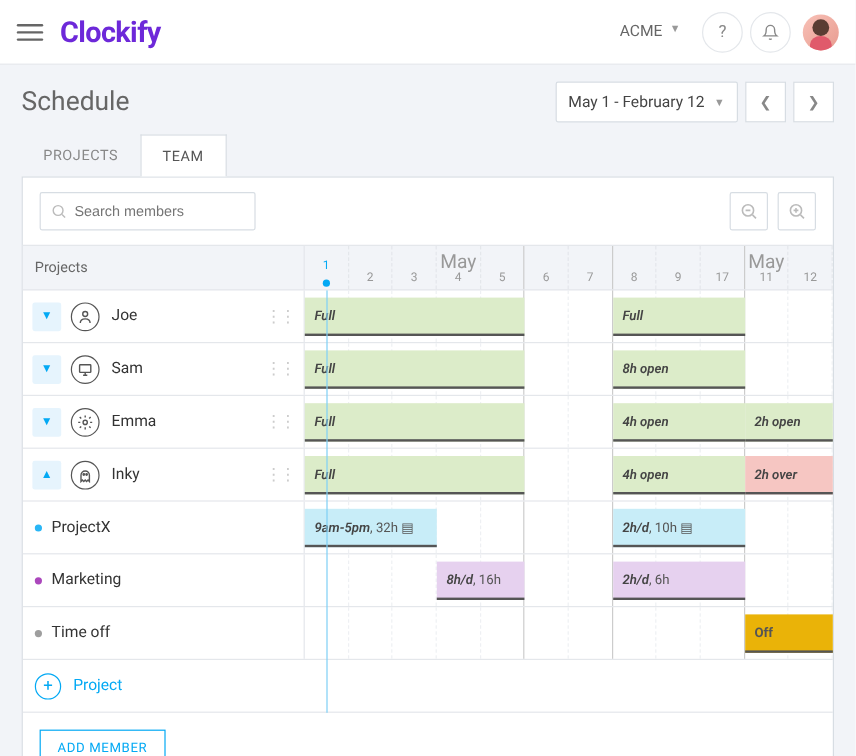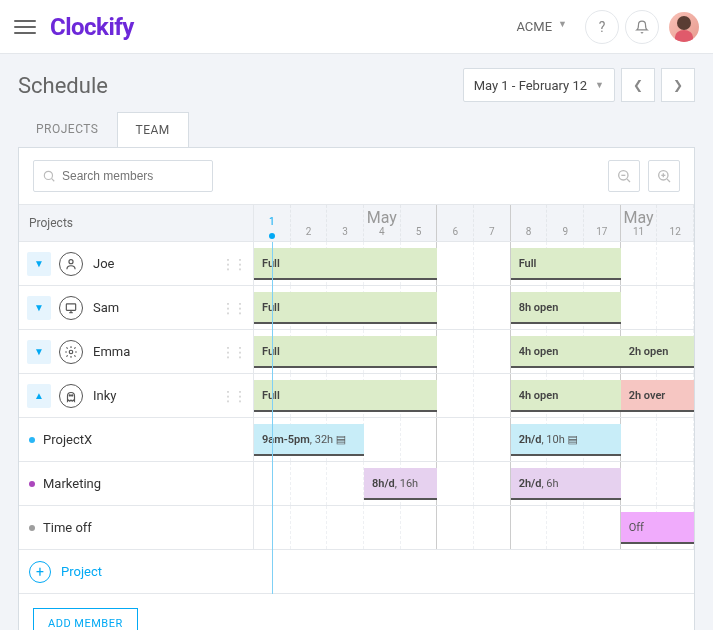--- a/index.html
+++ b/index.html
@@ -77,22 +77,22 @@
 
 .row-days { flex:1; display:flex; position:relative; }
 .row-days .cell { flex:1; border-right:1px dashed #eef0f3; }
 
 .bar { position:absolute; top:6px; height:30px; border-radius:2px; display:flex; align-items:center; padding:0 8px; font-size:11px; color:#555; overflow:hidden; white-space:nowrap;}
 .bar.underline { border-bottom:2px solid; height:32px; border-radius:0;}
 .bar-green { background:#dcecc9; border-bottom-color:#8bc34a; }
 .bar-cyan  { background:#c8edf8; border-bottom-color:#29b6f6; }
 .bar-purple{ background:#e6d1ef; border-bottom-color:#ab47bc; }
 .bar-red   { background:#f6c6c2; border-bottom-color:#ef5350; }
-.bar-grey  { background:#f0abfc; border-bottom-color:#aaa; }
-.bar .strong { font-weight:600; color:#444; }
+.bar-grey  { background:#eab308; border-bottom-color:#aaa;font-weight:bold; }
+.bar .strong { font-weight:600; color:#444;font-style:italic; }
 
 .sub-left { padding-left:10px; }
 .proj-dot { width:6px; height:6px; border-radius:50%; display:inline-block; margin-right:8px; }
 .dot-cyan{ background:#29b6f6;} .dot-purple{background:#ab47bc;} .dot-grey{background:#9e9e9e;}
 
 .add-project-row { height:44px; display:flex; align-items:center; padding:0 10px; border-bottom:1px solid #e4e7eb;}
 .add-icon { width:22px; height:22px; border:1.5px solid #03a9f4; border-radius:50%; color:#03a9f4; display:flex; align-items:center; justify-content:center; font-size:14px; margin-right:10px;}
 .add-project-row span { color:#03a9f4; font-size:13px; }
 
 .add-member-btn { margin:14px; border:1px solid #03a9f4; color:#03a9f4; padding:8px 14px; font-size:11px; letter-spacing:0.5px; background:#fff; cursor:pointer; display:inline-block;}

